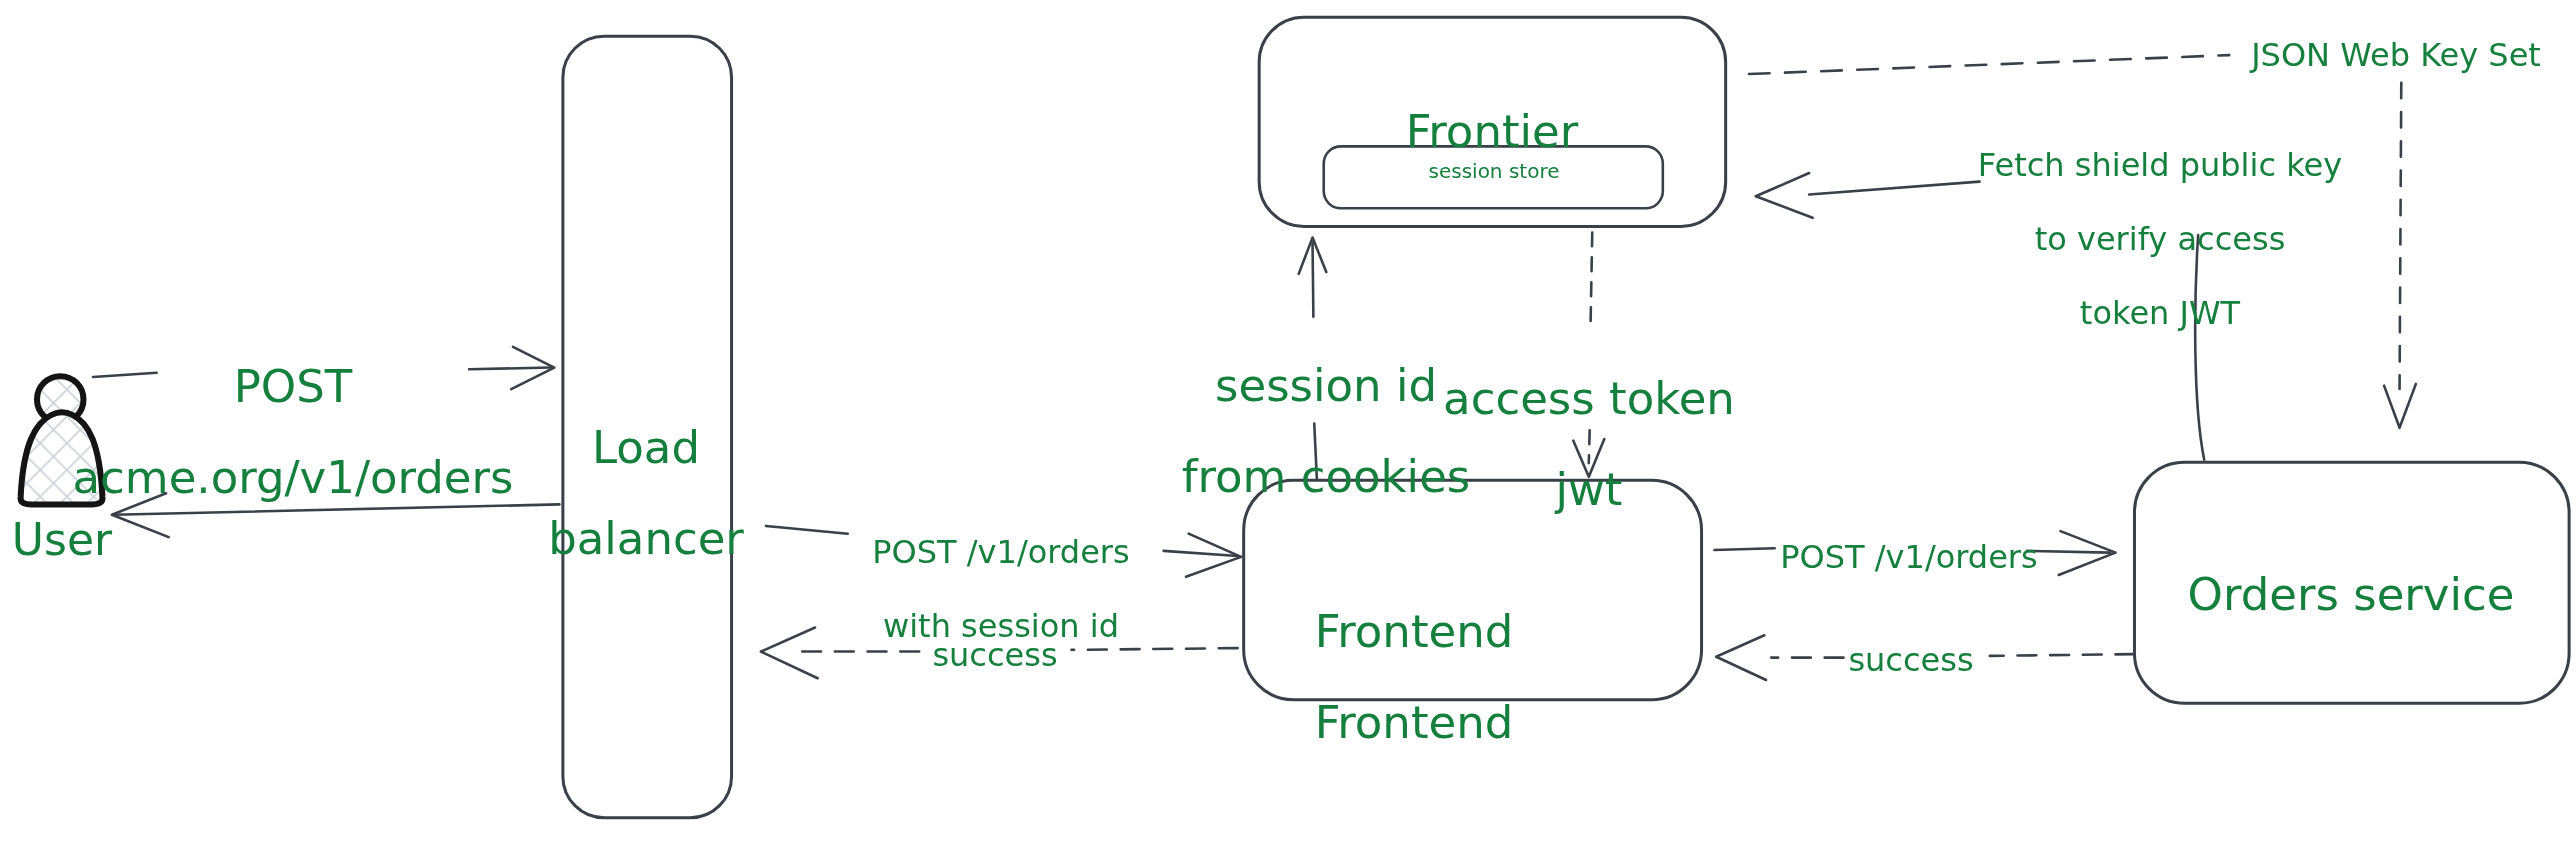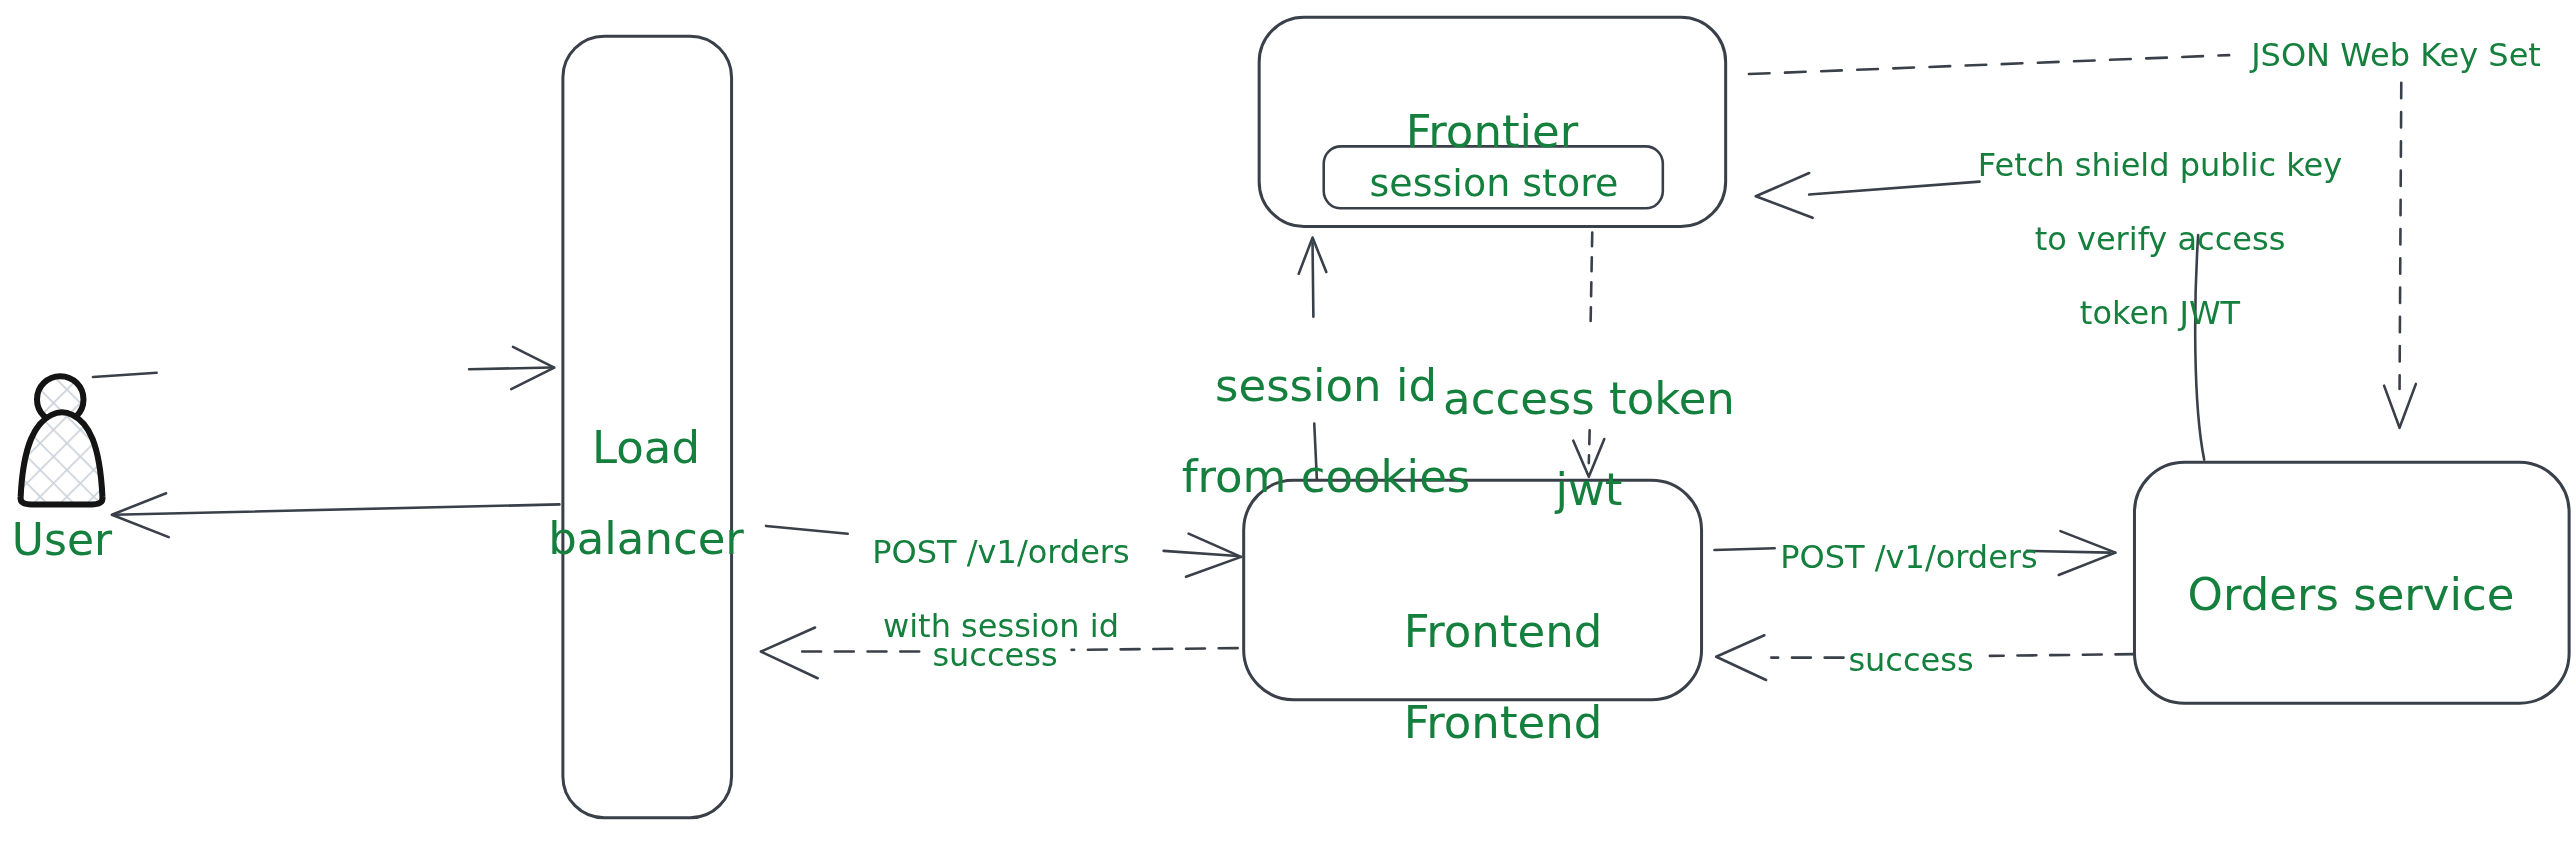--- a/index.html
+++ b/index.html
@@ -15,21 +15,21 @@
   .lbl{
     position:absolute;
     transform:translateX(-50%);
     text-align:center;
     white-space:nowrap;
     color:#15803d;
     line-height:1.32;
     user-select:none;
   }
   .lbl span{display:block;margin-top:32px;}
-  .f36{font-size:38px;}
+  .f36{font-size:20px;}
   .f37{font-size:32px;}
   .f38{font-size:45px;}
   .f40{font-size:44px;}
 </style>
 </head>
 <body>
 
 <div id="canvas">
 
   <svg id="shapes" width="2576" height="847" viewBox="0 0 2993 984">
@@ -117,20 +117,24 @@
 
       <g>
         <path d="M2790 96 L2788 452" stroke-dasharray="18 16"></path>
         <path d="M2788 497 L2770 448 M2788 497 L2807 446"></path>
       </g>
     </g>
   </svg>
 
   <div class="lbl f40" style="left:62px; top:511px;">User</div>
 
+  <div class="lbl f38" style="left:293px; top:325px;">
+    <span>POST</span>
+    <span>acme.org/v1/orders</span>
+  </div>
 
   <div class="lbl f38" style="left:646px; top:386px;">
     <span>Load</span>
     <span>balancer</span>
   </div>
 
   <div class="lbl f37" style="left:1001px; top:499px;">
     <span>POST /v1/orders</span>
     <span>with session id</span>
   </div>
@@ -144,21 +148,21 @@
   <div class="lbl f38" style="left:1326px; top:324px;">
     <span>session id</span>
     <span>from cookies</span>
   </div>
 
   <div class="lbl f38" style="left:1589px; top:337px;">
     <span>access token</span>
     <span>jwt</span>
   </div>
 
-  <div class="lbl f38" style="left:1503px; top:570px;">
+  <div class="lbl f38" style="left:1414px; top:570px;">
     <span>Frontend</span>
     <span>Frontend</span>
   </div>
 
   <div class="lbl f37" style="left:1909px; top:504px;">
     <span>POST /v1/orders</span>
   </div>
 
   <div class="lbl f37" style="left:1911px; top:639px;">success</div>
 

